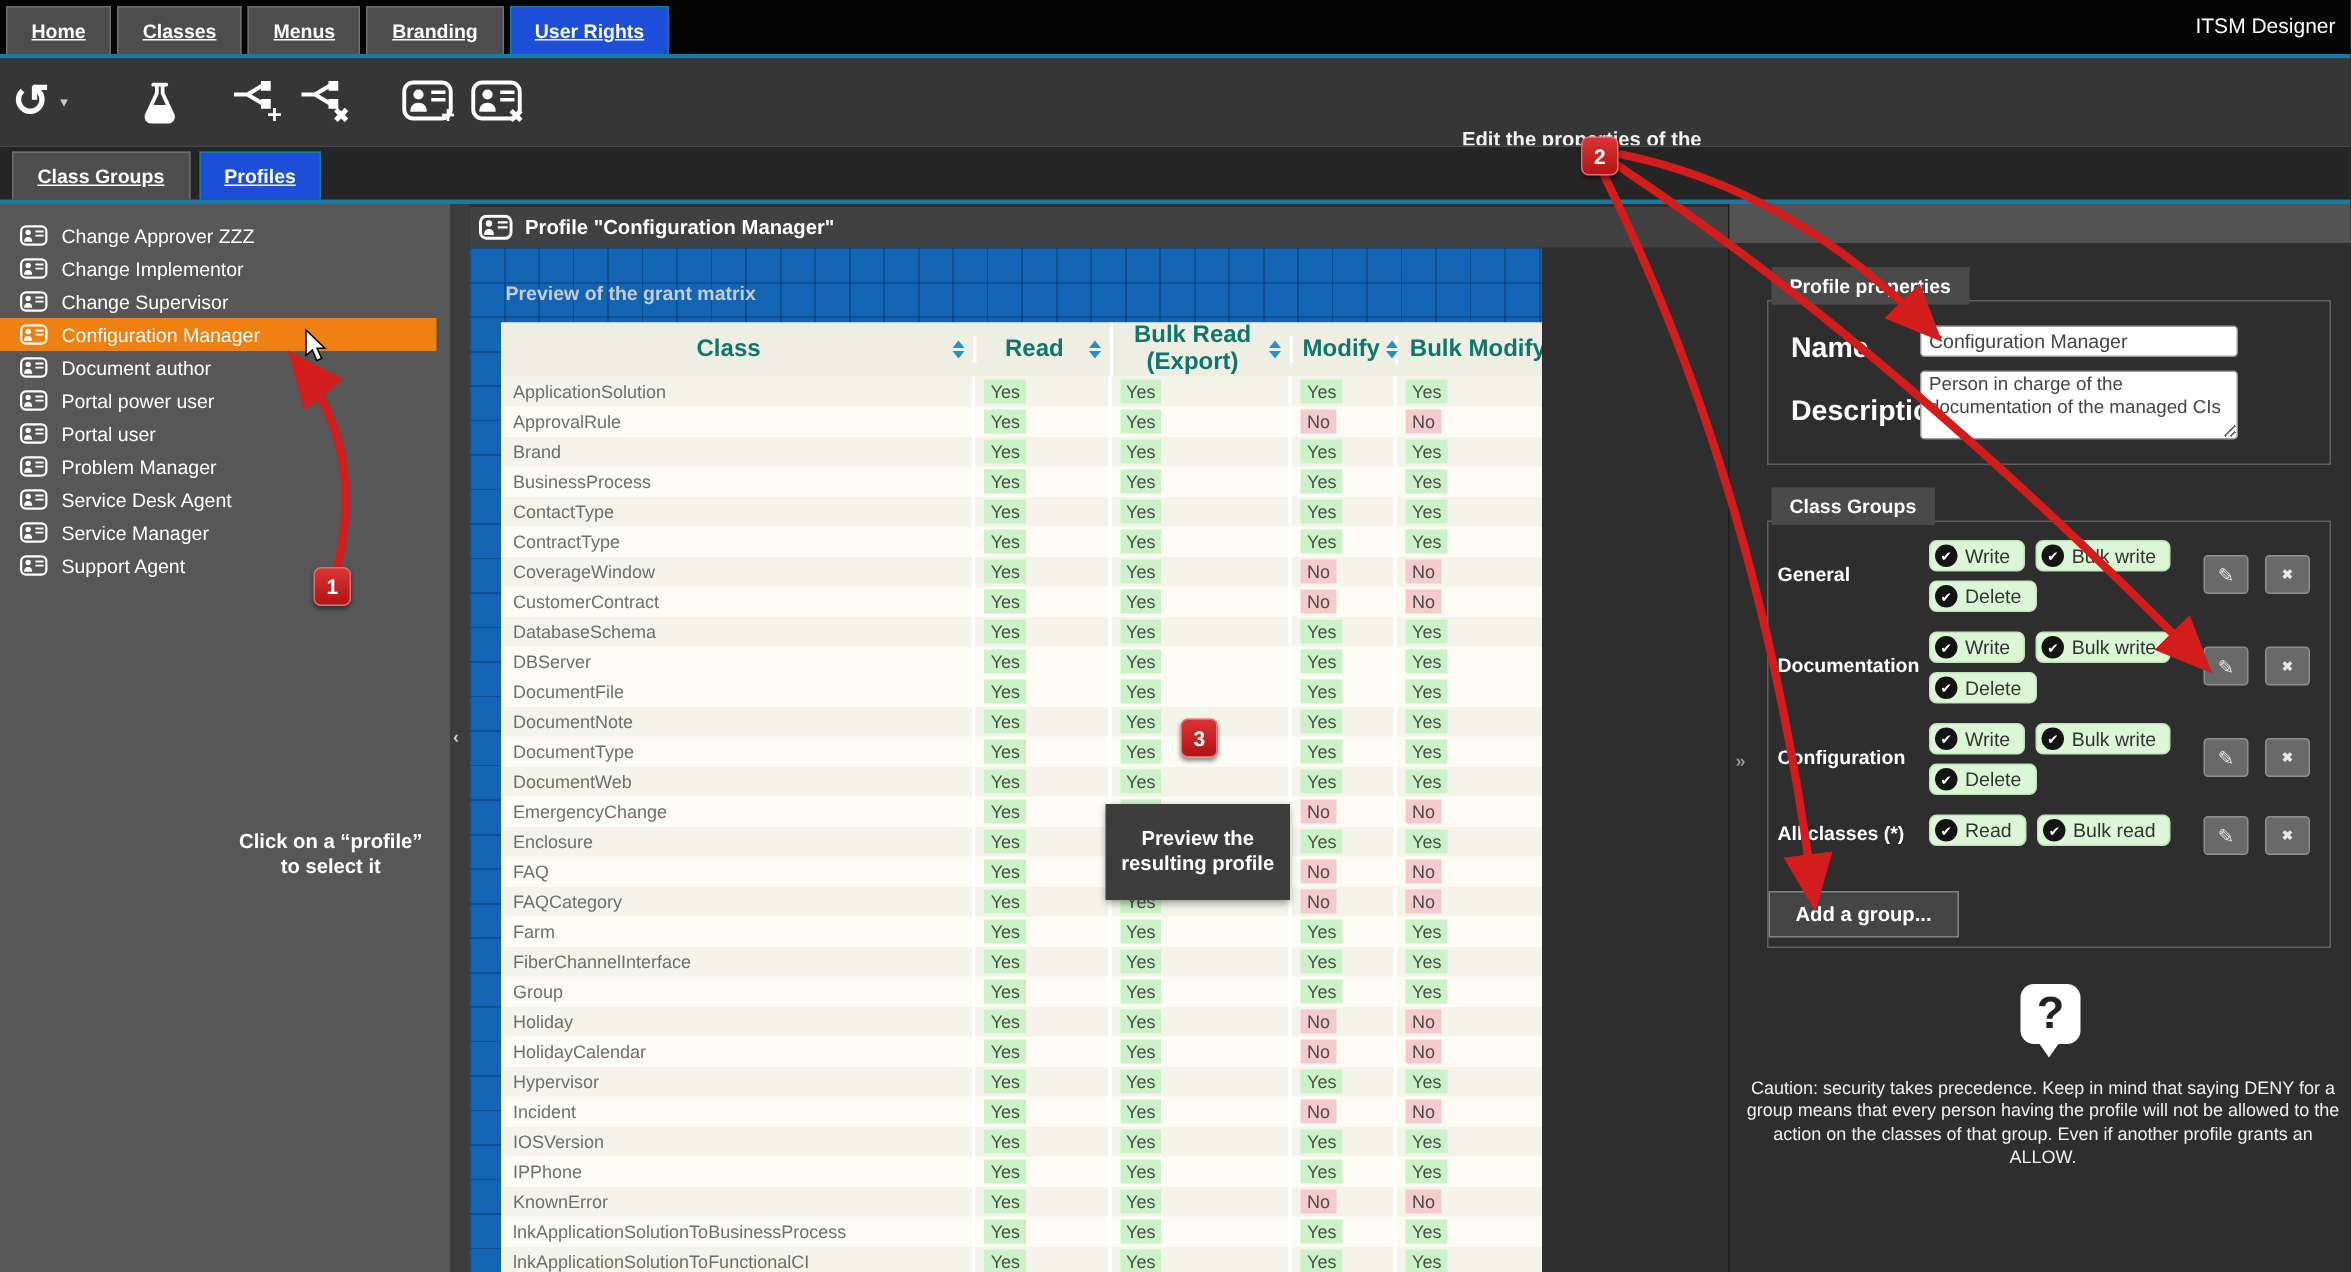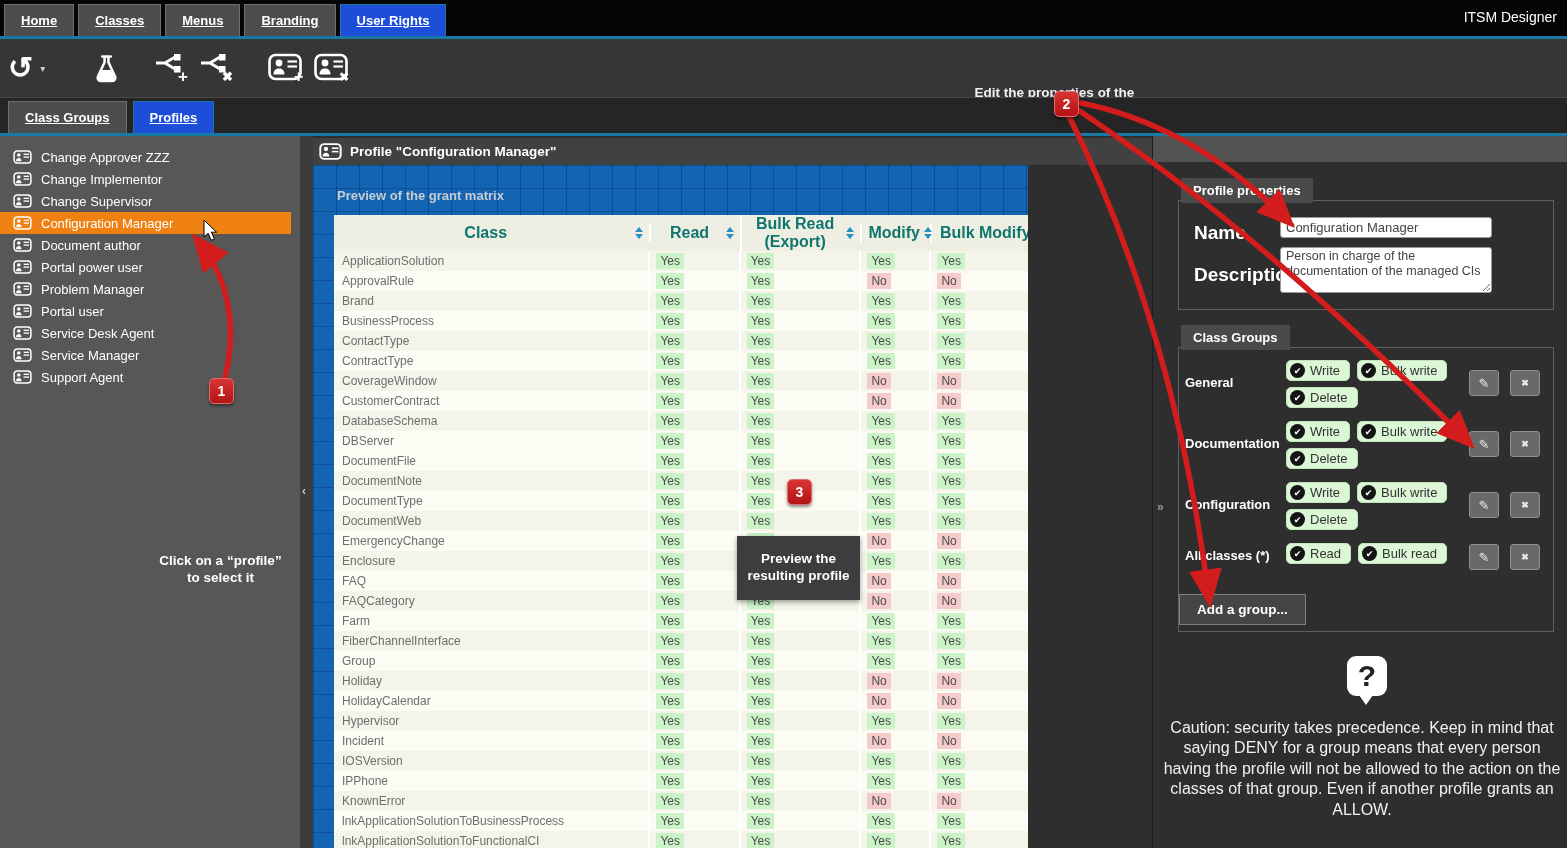--- a/index.html
+++ b/index.html
@@ -89,21 +89,21 @@
   .check { width:15px; height:15px; border-radius:50%; background:#141414; color:#fff; font-size:9px; display:flex; align-items:center; justify-content:center; }
   .gbtns { display:flex; gap:11px; margin-left:11px; padding-top:10px; }
   .group-row.single .gbtns { padding-top:1px; }
   .icon-btn { width:30px; height:26px; background:#696969; border:1px solid #8f8f8f; border-radius:3px; color:#e8e8e8; display:flex; align-items:center; justify-content:center; cursor:pointer; }
   .icon-btn.edit { font-size:13px; }
   .icon-btn.remove { font-size:9px; font-weight:bold; }
   .add-group-btn { position:absolute; left:0px; top:246px; background:#454545; border:1px solid #828282; color:#fff; font-weight:bold; font-size:13.5px; padding:7px 17px; cursor:pointer; font-family:"Liberation Sans",sans-serif; }
   
   .qmark { position:absolute; left:194px; top:520px; width:40px; height:40px; background:#fff; border-radius:9px; display:flex; align-items:center; justify-content:center; color:#222; font-size:30px; font-weight:bold; }
   .qmark-tail { position:absolute; left:206px; top:559px; width:0; height:0; border-left:7px solid transparent; border-right:7px solid transparent; border-top:10px solid #fff; }
-  .caution { position:absolute; left:6px; right:2px; top:582px; text-align:center; color:#f0f0f0; font-size:16px; line-height:1.28; }
+  .caution { position:absolute; left:6px; right:2px; top:582px; text-align:center; color:#f0f0f0; font-size:12px; line-height:1.28; }
   
   .anno-layer { position:absolute; left:0; top:0; width:1567px; height:848px; pointer-events:none; z-index:60; }
   .num-badge { position:absolute; width:25px; height:26px; background:linear-gradient(#d93434,#b31414); border:1px solid #e46c6c; border-radius:5px; color:#fff; font-weight:bold; font-size:14px; display:flex; align-items:center; justify-content:center; z-index:61; box-shadow:0 2px 3px rgba(0,0,0,.45); }
   .badge1 { left:209px; top:378px; }
   .badge2 { left:1054px; top:91px; }
   .badge3 { left:787px; top:479px; }
   .tooltip3 { position:absolute; left:737px; top:536px; width:123px; height:64px; background:#3d3d3d; color:#fff; font-weight:bold; font-size:13.5px; line-height:1.25; display:flex; align-items:center; justify-content:center; text-align:center; z-index:55; box-shadow:0 2px 5px rgba(0,0,0,.4); }
   .cursor { position:absolute; left:203px; top:219px; z-index:62; }
 </style>
 </head>
@@ -263,33 +263,33 @@
       <div class="side-item">
         <span class="side-icon">
           <svg width="19" height="14" viewBox="0 0 20 15">
      <rect x="1" y="1" width="18" height="13" rx="3.5" fill="none" stroke="#fff" stroke-width="1.6"></rect>
      <circle cx="6" cy="5.3" r="1.9" fill="#fff"></circle>
      <path d="M3.1 12 c0-2.4 1.3-3.4 2.9-3.4 s2.9 1 2.9 3.4 z" fill="#fff"></path>
      <line x1="11.2" y1="4.6" x2="17" y2="4.6" stroke="#fff" stroke-width="1.4"></line>
      <line x1="11.2" y1="7.6" x2="17" y2="7.6" stroke="#fff" stroke-width="1.4"></line>
    </svg>
         </span>
+        <span>Portal user</span>
+      </div>
+      <div class="side-item">
+        <span class="side-icon">
+          <svg width="19" height="14" viewBox="0 0 20 15">
+     <rect x="1" y="1" width="18" height="13" rx="3.5" fill="none" stroke="#fff" stroke-width="1.6"></rect>
+     <circle cx="6" cy="5.3" r="1.9" fill="#fff"></circle>
+     <path d="M3.1 12 c0-2.4 1.3-3.4 2.9-3.4 s2.9 1 2.9 3.4 z" fill="#fff"></path>
+     <line x1="11.2" y1="4.6" x2="17" y2="4.6" stroke="#fff" stroke-width="1.4"></line>
+     <line x1="11.2" y1="7.6" x2="17" y2="7.6" stroke="#fff" stroke-width="1.4"></line>
+   </svg>
+        </span>
         <span>Problem Manager</span>
-      </div>
-      <div class="side-item">
-        <span class="side-icon">
-          <svg width="19" height="14" viewBox="0 0 20 15">
-     <rect x="1" y="1" width="18" height="13" rx="3.5" fill="none" stroke="#fff" stroke-width="1.6"></rect>
-     <circle cx="6" cy="5.3" r="1.9" fill="#fff"></circle>
-     <path d="M3.1 12 c0-2.4 1.3-3.4 2.9-3.4 s2.9 1 2.9 3.4 z" fill="#fff"></path>
-     <line x1="11.2" y1="4.6" x2="17" y2="4.6" stroke="#fff" stroke-width="1.4"></line>
-     <line x1="11.2" y1="7.6" x2="17" y2="7.6" stroke="#fff" stroke-width="1.4"></line>
-   </svg>
-        </span>
-        <span>Portal user</span>
       </div>
       <div class="side-item">
         <span class="side-icon">
           <svg width="19" height="14" viewBox="0 0 20 15">
      <rect x="1" y="1" width="18" height="13" rx="3.5" fill="none" stroke="#fff" stroke-width="1.6"></rect>
      <circle cx="6" cy="5.3" r="1.9" fill="#fff"></circle>
      <path d="M3.1 12 c0-2.4 1.3-3.4 2.9-3.4 s2.9 1 2.9 3.4 z" fill="#fff"></path>
      <line x1="11.2" y1="4.6" x2="17" y2="4.6" stroke="#fff" stroke-width="1.4"></line>
      <line x1="11.2" y1="7.6" x2="17" y2="7.6" stroke="#fff" stroke-width="1.4"></line>
    </svg>

